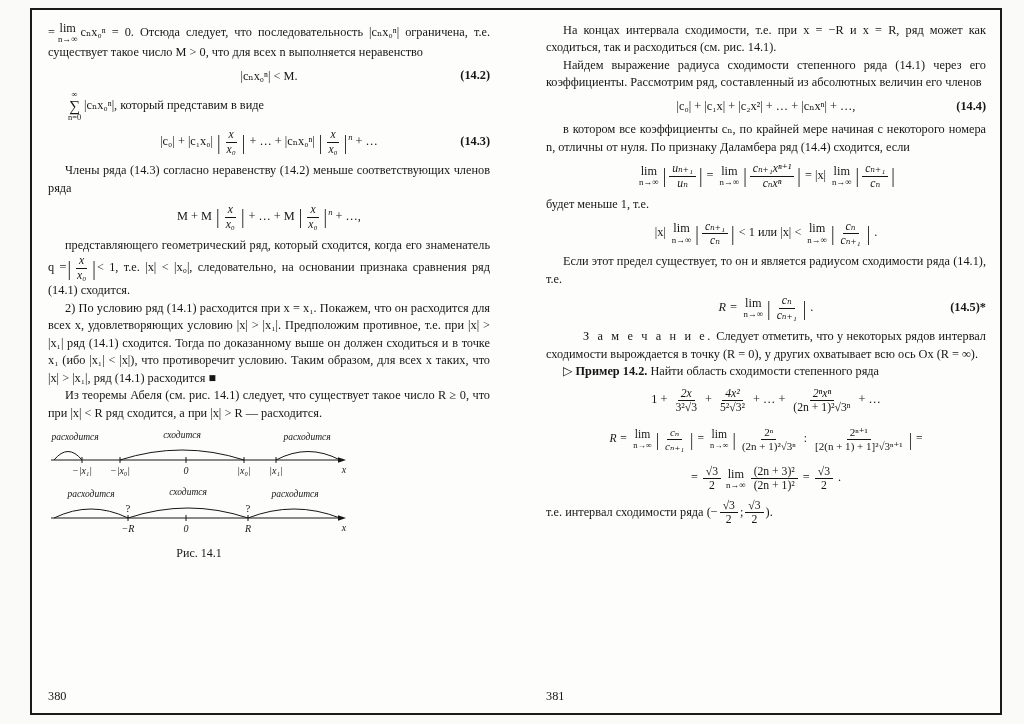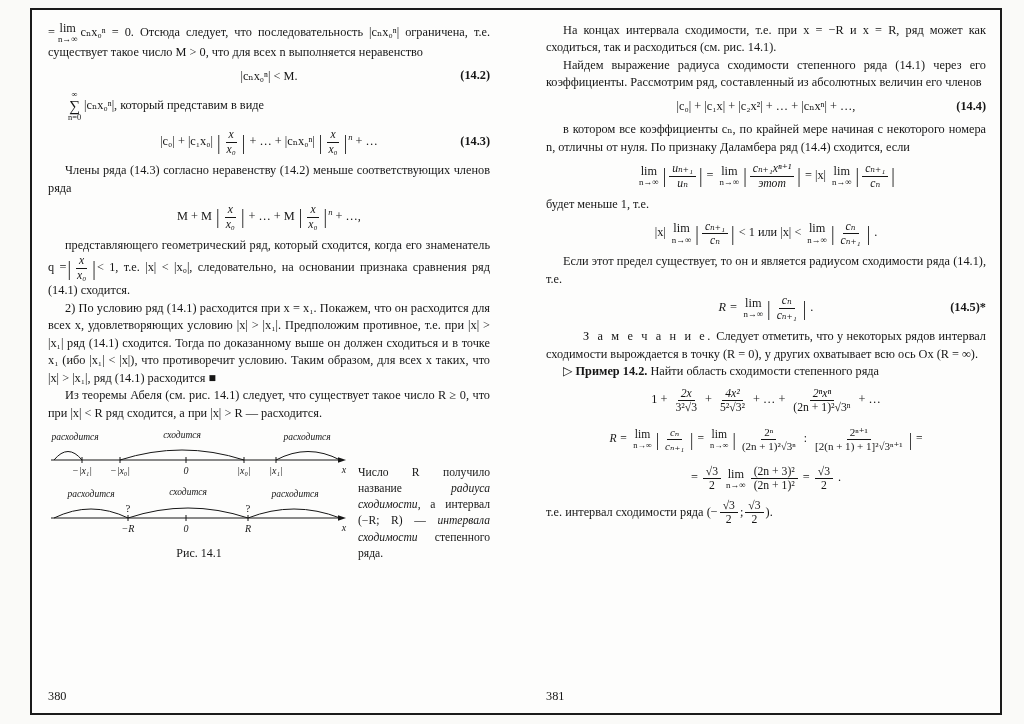--- a/index.html
+++ b/index.html
@@ -37,21 +37,21 @@
         margin:0 1px; transform:scaleY(1.15); text-indent:0; }
   .sm { display:inline-flex; flex-direction:column; align-items:center; vertical-align:middle;
         margin:0 3px; line-height:1; text-indent:0; }
   .sm .st,.sm .sb { font-size:0.68em; }
   .sm .ss { font-size:1.25em; line-height:0.95; }
   .tx { margin:0 3px; }
   sup { font-size:0.7em; }
   .it { font-style:italic; }
   .bd { font-weight:bold; }
   .sp { letter-spacing:2.5px;margin-left:20px; }
-  .figrow { display:flex; margin-top:8px; gap:8px;align-items:flex-end; }
+  .figrow { display:flex; margin-top:8px; gap:8px; }
   .figcol { width:302px; flex:0 0 auto; }
   .figcap { text-align:center; font-size:12px; margin-top:1px; }
   .figside { flex:1; font-size:11.6px; line-height:1.4; text-align:justify; padding-top:6px; }
   .figsvg { display:block; }
   .figsvg text { font-family:"Liberation Serif","DejaVu Serif",serif; fill:#161616; }
   .arclbl  { font-style:italic; font-size:9.5px; text-anchor:middle; }
   .ticklbl { font-size:10px; text-anchor:middle; font-style:italic; }
   .qm { font-size:11px; text-anchor:middle; }
   .pgnum { margin-top:auto; text-align:left; font-size:12.3px; padding-top:4px; }
 </style>
@@ -139,21 +139,20 @@
           <text class="arclbl" x="247" y="67">расходится</text>
           <text class="qm" x="80" y="82">?</text>
           <text class="qm" x="200" y="82">?</text>
           <text class="ticklbl" x="80" y="102">−R</text>
           <text class="ticklbl" x="138" y="102">0</text>
           <text class="ticklbl" x="200" y="102">R</text>
           <text class="ticklbl" x="296" y="101">x</text>
         </svg>
         <div class="figcap">Рис. 14.1</div>
       </div>
-      <div class="figside"><span>Число R получило название </span><span class="it">радиуса сходимости</span><span>, а интервал (−R; R) — </span><span class="it">интервала сходимости</span><span> степенного ряда.</span></div>
     </div>
 
     <div class="pgnum">380</div>
   </div>
 
   <div class="page page-right">
 
     <p class="para"><span>На концах интервала сходимости, т.е. при x = −R и x = R, ряд может как сходиться, так и расходиться (см. рис. 14.1).</span></p>
 
     <p class="para"><span>Найдем выражение радиуса сходимости степенного ряда (14.1) через его коэффициенты. Рассмотрим ряд, составленный из абсолютных величин его членов</span></p>
@@ -166,21 +165,21 @@
           <span class="lw">lim</span>
           <span class="ls">n→∞</span>
         </span><span class="vb">|</span><span class="fr">
           <span class="nu it">uₙ₊₁</span>
           <span class="de it">uₙ</span>
         </span><span class="vb">|</span><span class="tx">=</span><span class="lm">
           <span class="lw">lim</span>
           <span class="ls">n→∞</span>
         </span><span class="vb">|</span><span class="fr">
           <span class="nu it">cₙ₊₁xⁿ⁺¹</span>
-          <span class="de it">этот</span>
+          <span class="de it">cₙxⁿ</span>
         </span><span class="vb">|</span><span class="tx">= |x|</span><span class="lm">
           <span class="lw">lim</span>
           <span class="ls">n→∞</span>
         </span><span class="vb">|</span><span class="fr">
           <span class="nu it">cₙ₊₁</span>
           <span class="de it">cₙ</span>
         </span><span class="vb">|</span></div>
 
     <p class="para cont"><span>будет меньше 1, т.е.</span></p>
 

